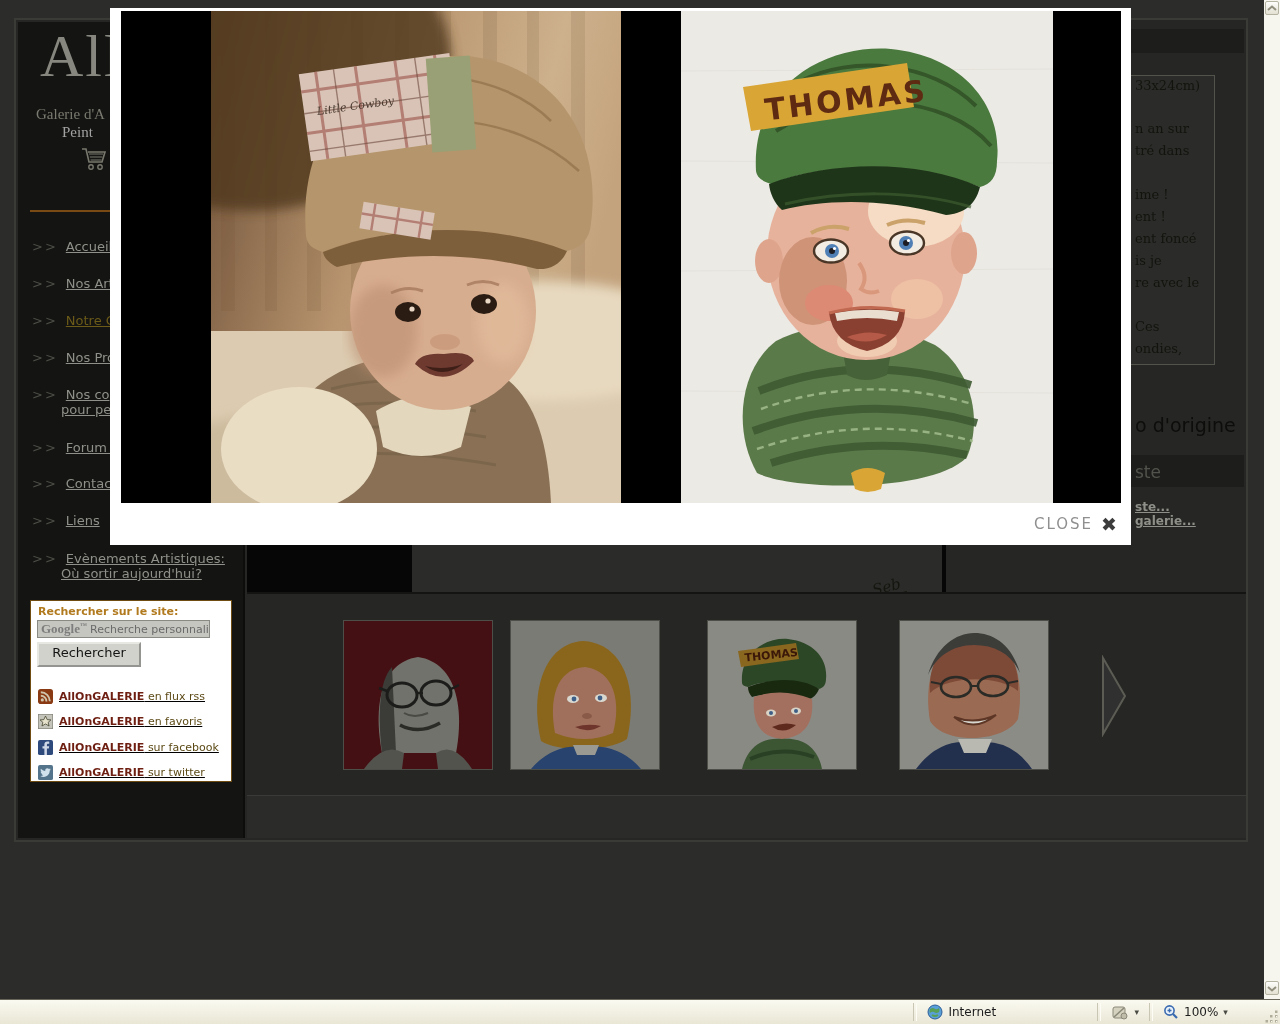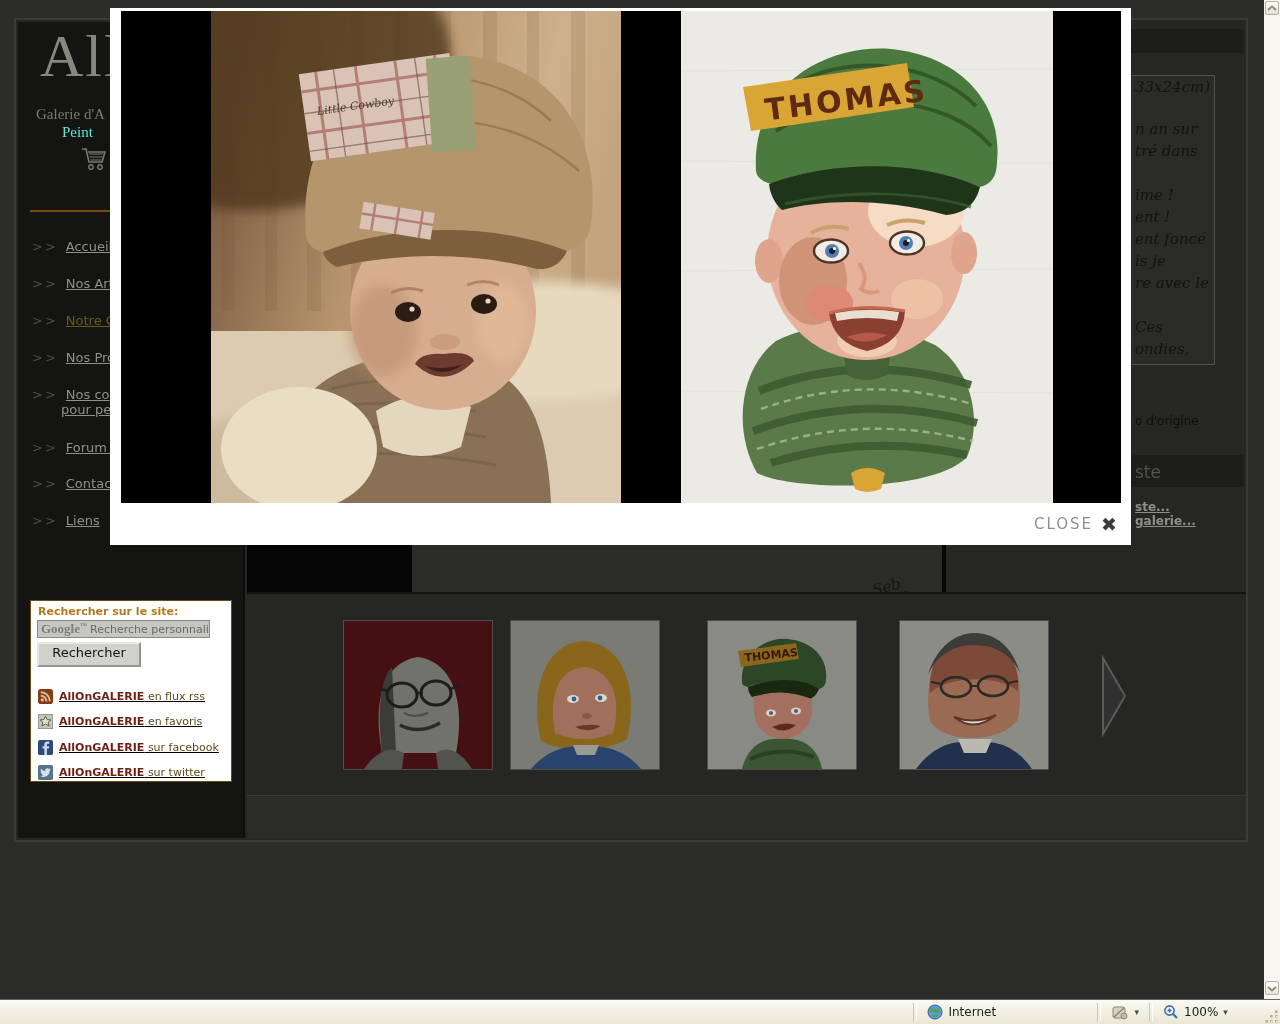--- a/index.html
+++ b/index.html
@@ -9,21 +9,21 @@
 
   
   .site-frame{left:14px;top:18px;width:1230px;height:820px;border:2px solid #3a3a36;background:#262624;}
   .sidebar{left:18px;top:22px;width:225px;height:816px;background:#141412;}
   .content{left:243px;top:22px;width:1001px;height:816px;background:#262624;border-left:2px solid #0d0d0b;box-sizing:border-box;}
 
   
   .logo-all{left:22px;top:0px;font-family:"Liberation Serif",serif;font-size:60px;color:#87877f;letter-spacing:2px;}
   .logo-ga{left:112px;top:58px;font-family:"Liberation Serif",serif;font-size:34px;color:#7f7f77;}
   .tagline1{left:18px;top:84px;font-family:"Liberation Serif",serif;font-size:15px;color:#7b7b71;}
-  .tagline2{left:44px;top:102px;font-family:"Liberation Serif",serif;font-size:15px;color:#5eead4;}
+  .tagline2{left:44px;top:102px;font-family:"Liberation Serif",serif;font-size:15px;color:#a3a3a3;}
   .cart{left:62px;top:124px;}
   .rule{left:12px;top:188px;width:196px;height:0;border-top:2px solid #7a4a15;}
   .nav-item{left:14px;width:205px;font-size:13px;color:#90908a;}
   .nav-item .mk{color:#4e4e48;font-size:13px;letter-spacing:2px;margin-right:8px;}
   .nav-item .lb{text-decoration:underline;cursor:pointer;}
   .nav-item .lb2{display:block;margin-left:29px;text-decoration:underline;cursor:pointer;}
   .nav-item.active .lb{color:#6b5a18;}
 
   .searchbox{left:12px;top:578px;width:200px;height:180px;background:#ffffff;border:1px solid #6e4c12;}
   .s-label{left:7px;top:4px;font-size:11px;font-weight:bold;color:#b27a1e;}
@@ -39,25 +39,25 @@
 
   
   .blackarea{left:2px;top:8px;width:699px;height:562px;background:#060606;}
   .canvas{left:165px;top:38px;width:530px;height:528px;background:#2b2b29;}
   .signature{left:460px;top:504px;width:70px;color:#15150f;font-family:"DejaVu Serif",serif;font-style:italic;transform:rotate(-14deg);}
   .sig1{font-size:15px;border-bottom:2px solid #15150f;display:inline-block;padding:0 4px 0 2px;}
   .sig2{font-size:12px;margin-left:14px;transform:rotate(-6deg);display:inline-block;}
 
   .panel-hd{left:705px;top:7px;width:294px;height:24px;background:#1d1d1c;}
   .comment-box{left:715px;top:53px;width:255px;height:290px;background:#2b2b29;border:1px solid #53524b;box-sizing:border-box;}
-  .frag{font-family:"DejaVu Serif",serif;font-style:italic;color:#13130e;font-size:15px;white-space:nowrap;}
+  .frag{font-family:"DejaVu Serif",serif;color:#13130e;font-size:13px;white-space:nowrap;}
   .frag-title{left:890px;top:56px;}
   .frag-lines{left:890px;top:96px;line-height:22px;}
   .frag-lines div{height:22px;}
-  .photo-link{left:890px;top:392px;font-size:12px;color:#0d0d0b;cursor:pointer;white-space:nowrap;}
+  .photo-link{left:890px;top:392px;font-size:19px;color:#0d0d0b;cursor:pointer;white-space:nowrap;}
   .section-bar{left:705px;top:433px;width:294px;height:32px;background:#1d1d1c;}
   .section-frag{left:890px;top:440px;font-size:17px;color:#52524c;}
   .p-link{left:890px;font-size:12px;font-weight:bold;color:#8f8f89;text-decoration:underline;cursor:pointer;white-space:nowrap;}
 
   .thumbstrip{left:2px;top:570px;width:999px;height:203px;background:#262624;border-top:2px solid #141412;box-sizing:border-box;}
   .thumb{width:148px;height:148px;top:598px;border:1px solid #4e4e48;cursor:pointer;}
   .next-arrow{left:855px;top:633px;cursor:pointer;}
   .footerband{left:2px;top:773px;width:999px;height:43px;background:#2b2b29;border-top:1px solid #3a3a37;box-sizing:border-box;}
 
   
@@ -111,20 +111,23 @@
       <span class="mk">&gt;&gt;</span><span class="lb">Nos Pro</span></div>
     <div class="abs nav-item" style="top:365px">
       <span class="mk">&gt;&gt;</span><span class="lb">Nos co</span>
       <span class="lb2">pour pe</span></div>
     <div class="abs nav-item" style="top:418px">
       <span class="mk">&gt;&gt;</span><span class="lb">Forum s</span></div>
     <div class="abs nav-item" style="top:454px">
       <span class="mk">&gt;&gt;</span><span class="lb">Contact</span></div>
     <div class="abs nav-item" style="top:491px">
       <span class="mk">&gt;&gt;</span><span class="lb">Liens</span></div>
+    <div class="abs nav-item" style="top:529px">
+      <span class="mk">&gt;&gt;</span><span class="lb">Evènements Artistiques:</span>
+      <span class="lb2">Où sortir aujourd'hui?</span></div>
 
     <div class="abs searchbox">
       <div class="abs s-label">Rechercher sur le site:</div>
       <div class="abs s-input">
         <span class="g-mark"><span>Google</span><sup style="font-size:7px">™</sup></span>
         <span>Recherche personnalisée</span>
       </div>
       <div class="abs s-btn">Rechercher</div>
 
       <div class="abs soc-row" style="top:86px">

